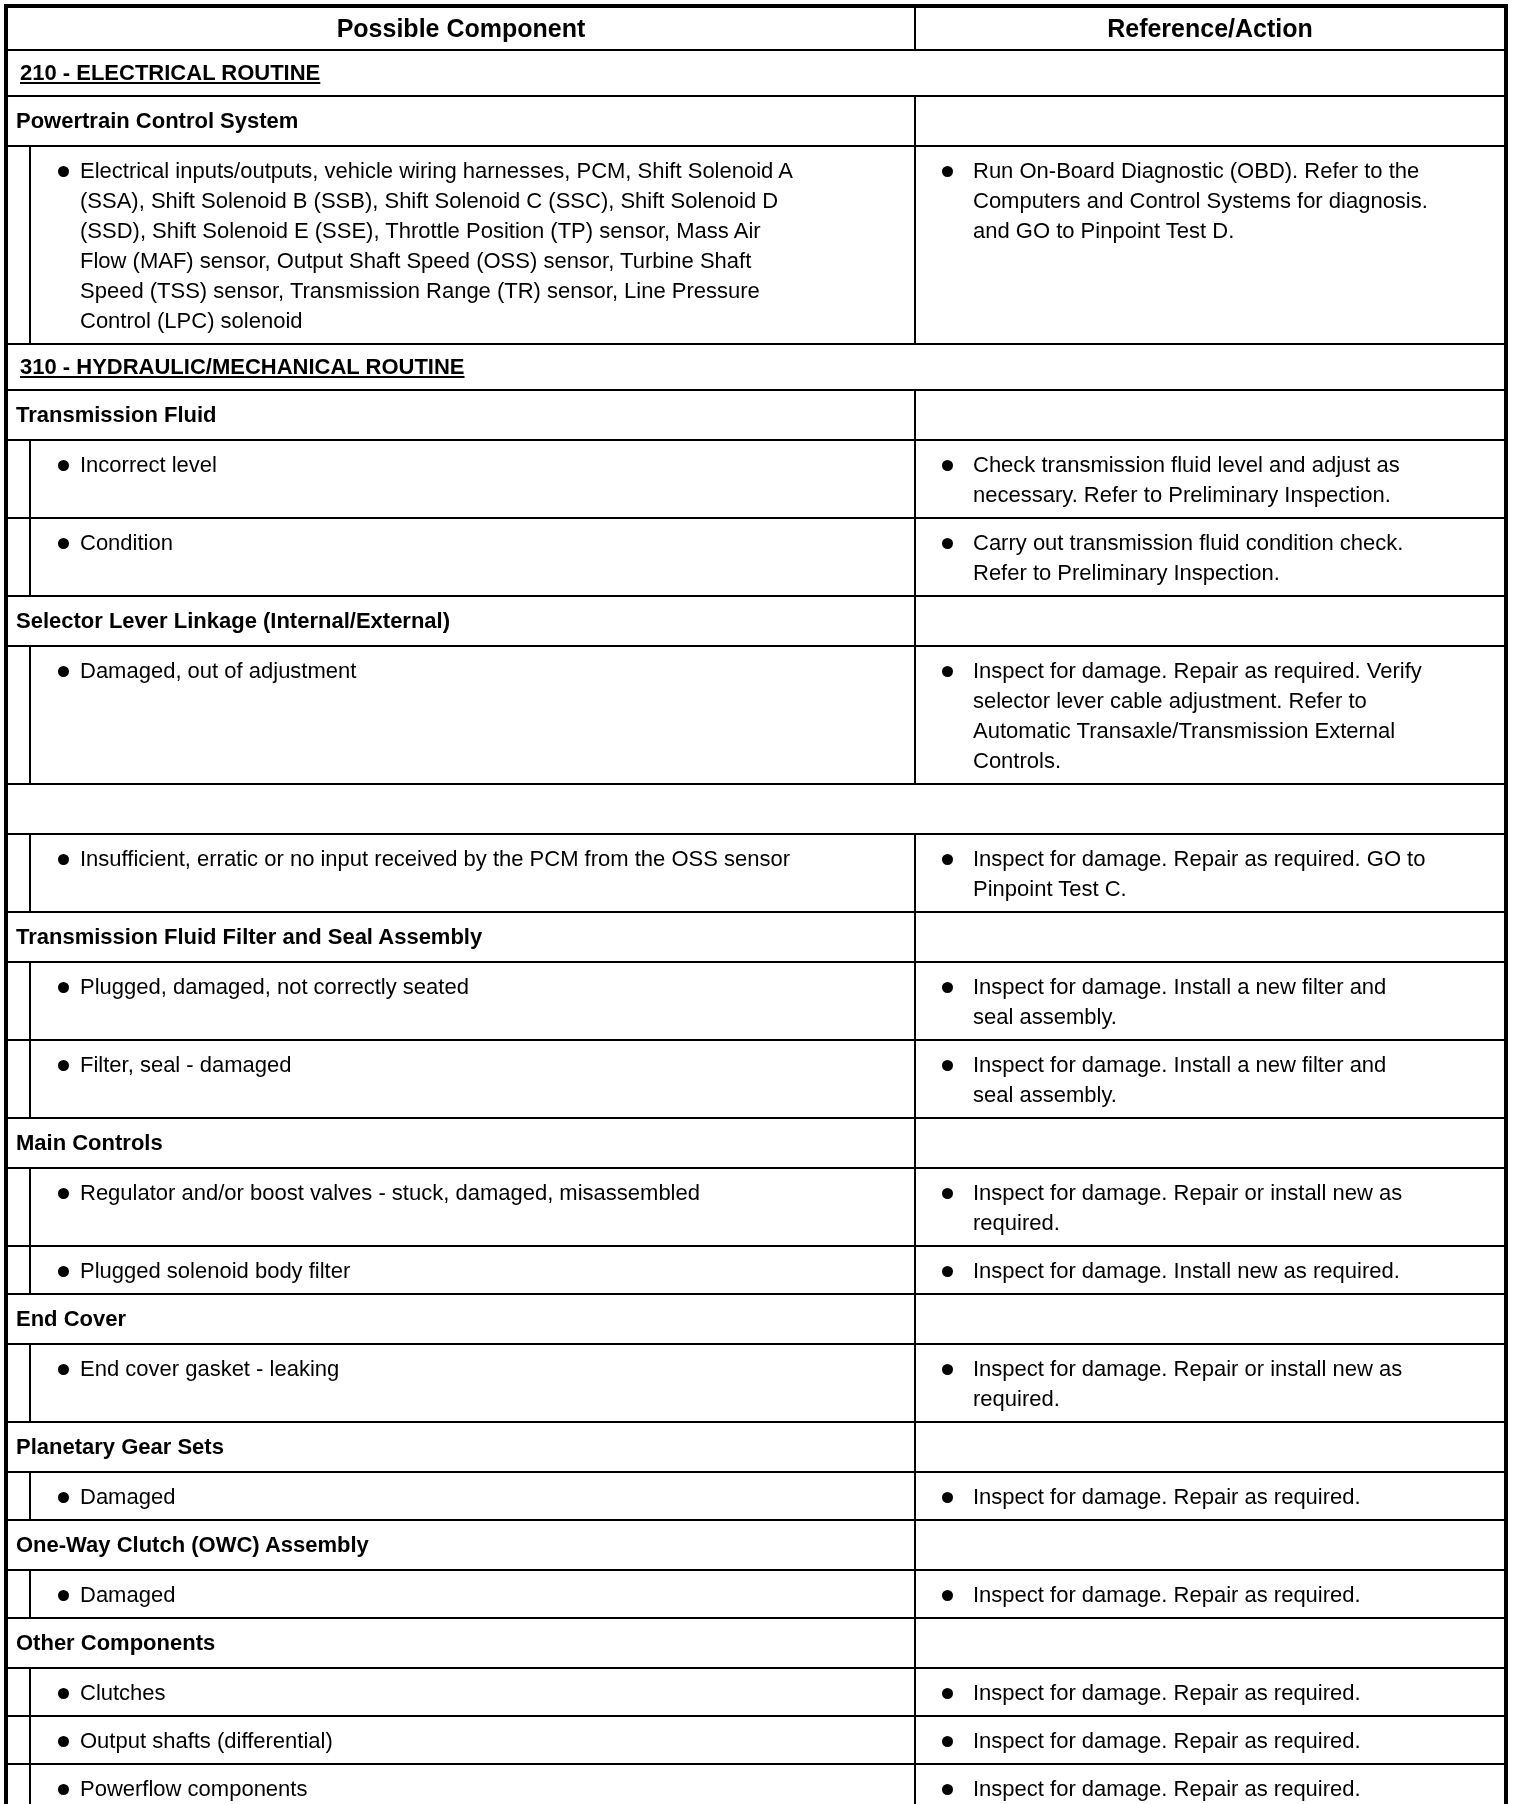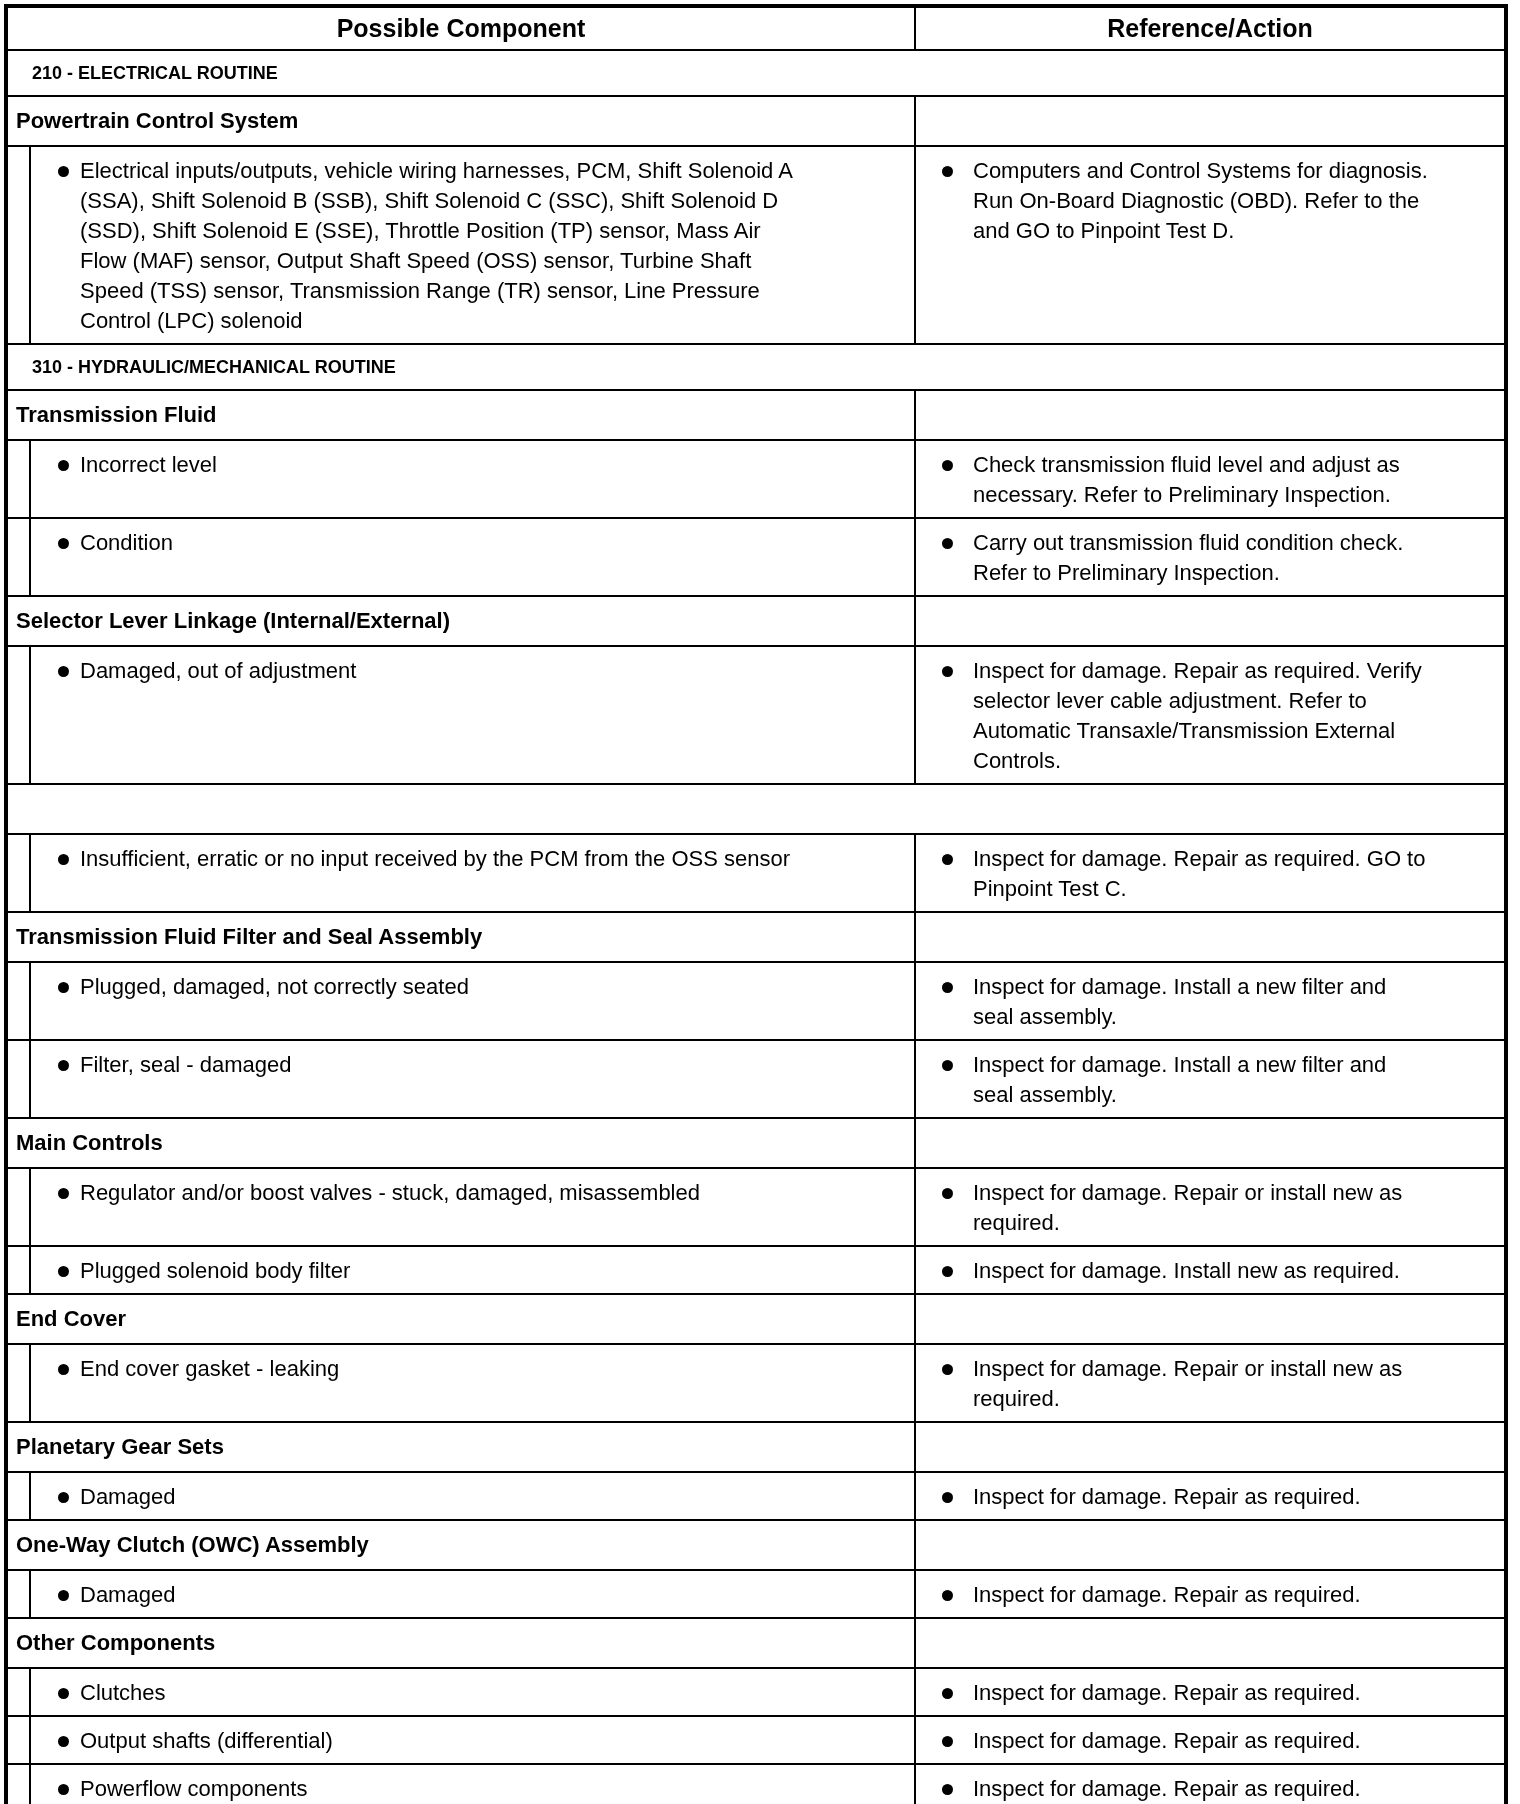--- a/index.html
+++ b/index.html
@@ -50,23 +50,24 @@
     justify-content: center;
     font-weight: bold;
     font-size: 25px;
   }
   
   .row.section { height: 46px; }
   .row.section .cell-full {
     flex: 1 1 auto;
     display: flex;
     align-items: center;
-    padding-left: 24px;
+    padding-left: 12px;
     font-weight: bold;
-    font-size: 18px;
+    font-size: 22px;
+    text-decoration: underline;
   }
   
   .row.group { height: 50px; }
   .row.group .cell-left {
     display: flex;
     align-items: center;
     padding-left: 8px;
     font-weight: bold;
     font-size: 22px;
   }
@@ -131,22 +132,22 @@
           <span class="line">(SSA), Shift Solenoid B (SSB), Shift Solenoid C (SSC), Shift Solenoid D</span>
           <span class="line">(SSD), Shift Solenoid E (SSE), Throttle Position (TP) sensor, Mass Air</span>
           <span class="line">Flow (MAF) sensor, Output Shaft Speed (OSS) sensor, Turbine Shaft</span>
           <span class="line">Speed (TSS) sensor, Transmission Range (TR) sensor, Line Pressure</span>
           <span class="line">Control (LPC) solenoid</span>
         </div>
       </div>
       <div class="cell-right">
         <div class="bullet-block">
           <span class="bullet"></span>
+          <span class="line">Run On-Board Diagnostic (OBD). Refer to the</span>
           <span class="line">Computers and Control Systems for diagnosis.</span>
-          <span class="line">Run On-Board Diagnostic (OBD). Refer to the</span>
           <span class="line">and GO to Pinpoint Test D.</span>
         </div>
       </div>
     </div>
     <div class="row section">
       <div class="cell-full">310 - HYDRAULIC/MECHANICAL ROUTINE</div>
     </div>
     <div class="row group">
       <div class="cell-left">Transmission Fluid</div>
       <div class="cell-right"></div>

